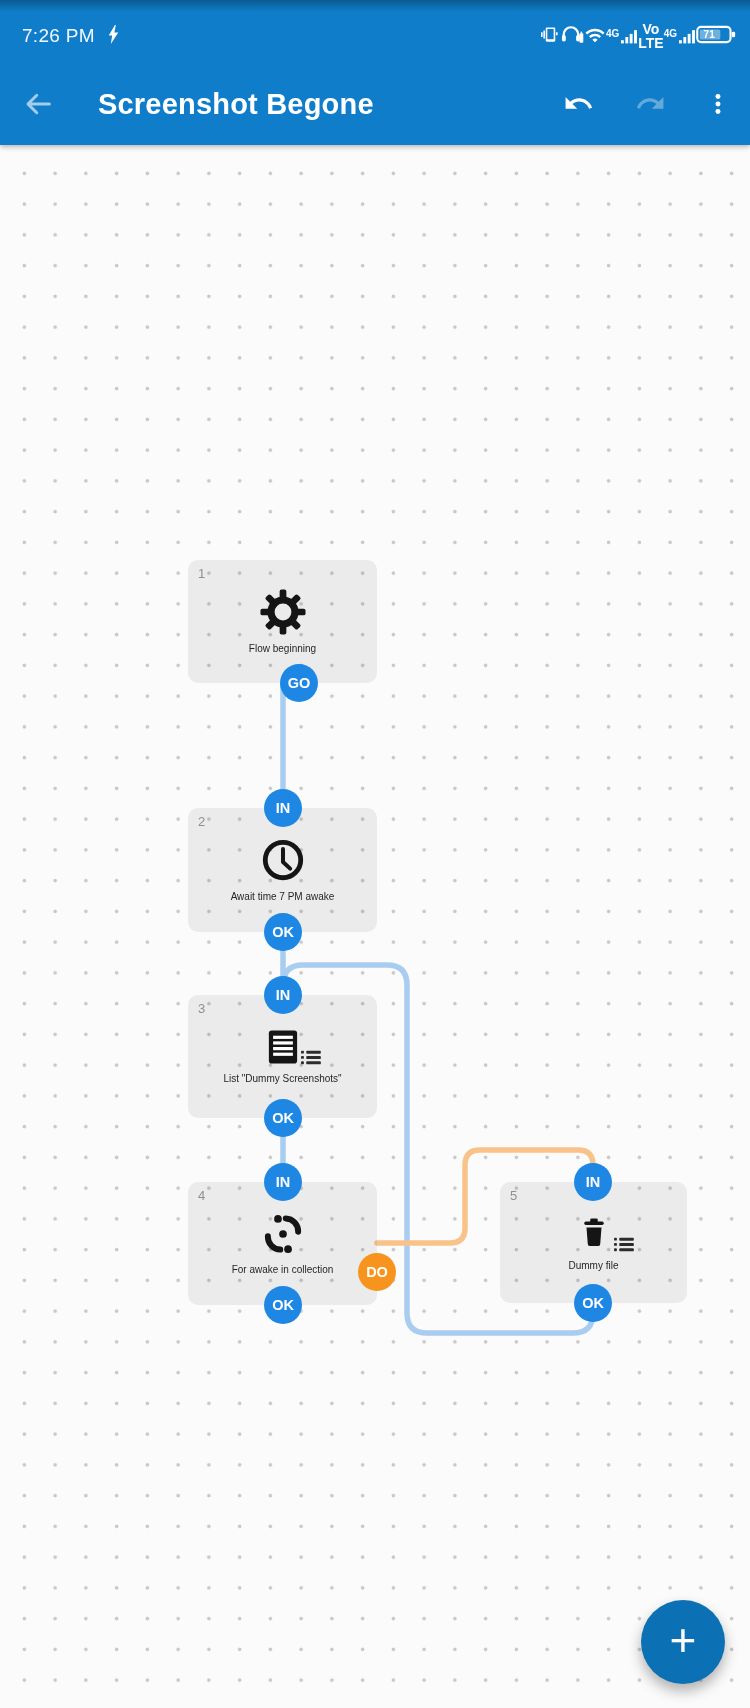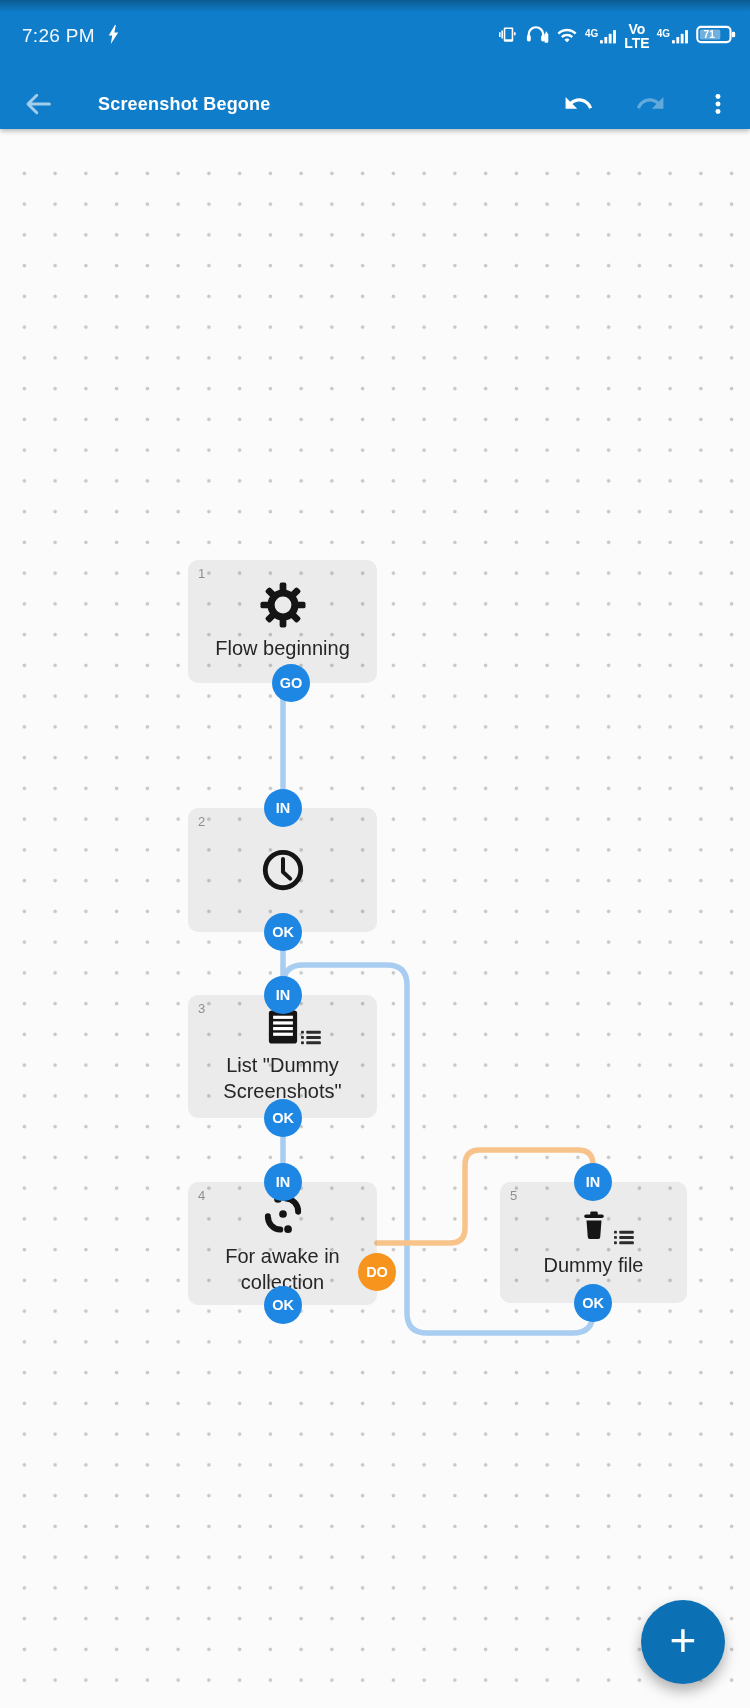--- a/index.html
+++ b/index.html
@@ -1,60 +1,60 @@
 <!DOCTYPE html>
 <html><head>
 <meta charset="utf-8">
 <style>
   * { margin:0; padding:0; box-sizing:border-box; }
   body { font-family:"Liberation Sans", sans-serif; background:#222; }
   .screen { position:relative; width:750px; height:1708px; margin:0 auto; overflow:hidden; background:#fbfbfb; }
 
   
-  .topbar { position:absolute; left:0; top:0; width:750px; height:129px; background:#0f7dc9; box-shadow:0 2px 5px rgba(0,0,0,.28); z-index:40; }
+  .topbar { position:absolute; left:0; top:0; width:750px; height:145px; background:#0f7dc9; box-shadow:0 2px 5px rgba(0,0,0,.28); z-index:40; }
   .topbar::before { content:""; position:absolute; left:0; top:0; width:100%; height:12px; background:linear-gradient(rgba(0,0,0,.28), rgba(0,0,0,0)); }
   .statusbar { position:absolute; left:0; top:0; width:100%; height:62px; display:flex; align-items:center; justify-content:space-between; padding:10px 14px 0 22px; color:#fff; }
   .sb-left { display:flex; align-items:center; gap:12px; }
   .sb-time { font-size:19px; letter-spacing:.3px; color:#f2f8fd; }
-  .sb-right { display:flex; align-items:center; gap:7px; }
+  .sb-right { display:flex; align-items:center; }
   .sb-net { display:flex; align-items:flex-end; gap:2px; }
   .sb-netlabel { font-size:10px; font-weight:bold; line-height:1; padding-bottom:5px; }
   .sb-volte { display:flex; flex-direction:column; align-items:center; line-height:1; font-size:14px; font-weight:bold; }
   .appbar { position:absolute; left:0; top:62px; width:100%; height:83px; }
-  .appbar-title { position:absolute; left:98px; top:50%; transform:translateY(-50%); font-size:18px; font-weight:bold; color:#fff; letter-spacing:.2px; }
+  .appbar-title { position:absolute; left:98px; top:50%; transform:translateY(-50%); font-size:29px; font-weight:bold; color:#fff; letter-spacing:.2px; }
   .iconbtn { position:absolute; top:50%; transform:translateY(-50%); width:38px; height:38px; display:flex; align-items:center; justify-content:center; }
   .btn-back { left:19px; }
   .btn-undo { left:559px; }
   .btn-redo { left:631px; }
   .btn-menu { left:699px; }
 
   
   .canvas { position:absolute; left:0; top:145px; width:750px; height:1563px; background-color:#fbfbfb;
     background-image:radial-gradient(circle, #c8c8c8 1.7px, rgba(200,200,200,0) 2.1px);
     background-size:30.75px 30.75px; background-position:9px 13px; }
   .wires { position:absolute; left:0; top:0; z-index:2; }
 
   .block { position:absolute; background:rgba(40,40,40,.075); border-radius:10px; z-index:3;
     display:flex; flex-direction:column; align-items:center; justify-content:center; gap:7px; }
   .block .num { position:absolute; top:6px; left:10px; font-size:13px; color:#8f8f8f; }
-  .block .cap { font-size:20px; color:#262626; text-align:center; line-height:1.3; }
+  .block .cap { font-size:10px; color:#262626; text-align:center; line-height:1.3; }
   .icomp { position:relative; display:flex; align-items:center; justify-content:center; }
   .badge { position:absolute; right:-22px; bottom:-5px; }
   .b1 { left:188px; top:415px;  width:189px; height:123px; }
   .b2 { left:188px; top:663px;  width:189px; height:124px; }
   .b3 { left:188px; top:850px;  width:189px; height:123px; }
   .b4 { left:188px; top:1037px; width:189px; height:123px; }
   .b5 { left:500px; top:1037px; width:187px; height:121px; }
   .b2 .cap { max-width:132px; }
   .b3 .cap { max-width:152px; }
 
   .port { position:absolute; width:38px; height:38px; border-radius:50%; background:#1e87e4; color:#fff;
     display:flex; align-items:center; justify-content:center; font-size:14.5px; font-weight:bold; z-index:5; }
   .port.orange { background:#f7941e; }
-  .p-go1 { left:272px; top:519px; }
+  .p-go1 { left:280px; top:519px; }
   .p-in2 { left:264px; top:644px; }
   .p-ok2 { left:264px; top:768px; }
   .p-in3 { left:264px; top:831px; }
   .p-ok3 { left:264px; top:954px; }
   .p-in4 { left:264px; top:1018px; }
   .p-do4 { left:358px; top:1108px; }
   .p-ok4 { left:264px; top:1141px; }
   .p-in5 { left:574px; top:1018px; }
   .p-ok5 { left:574px; top:1139px; }
 
@@ -196,20 +196,21 @@
     </div>
 
     <div class="block b2">
       <span class="num">2</span>
       <span class="icomp">
         <svg width="46" height="46" viewBox="0 0 48 48">
           <circle cx="24" cy="24" r="18.5" fill="none" stroke="#151515" stroke-width="5"></circle>
           <path d="M24 12.5 V26 L31.5 33" fill="none" stroke="#151515" stroke-width="4.2" stroke-linecap="round" stroke-linejoin="round"></path>
         </svg>
       </span>
+      <span class="cap">Await time 7 PM awake</span>
     </div>
 
     <div class="block b3">
       <span class="num">3</span>
       <span class="icomp">
         <svg width="32" height="36" viewBox="0 0 34 38">
           <rect x="2" y="1.5" width="30" height="35" rx="3" fill="#151515"></rect>
           <g fill="#fff">
             <rect x="6.5" y="7" width="21" height="3.4"></rect>
             <rect x="6.5" y="13" width="21" height="3.4"></rect>

